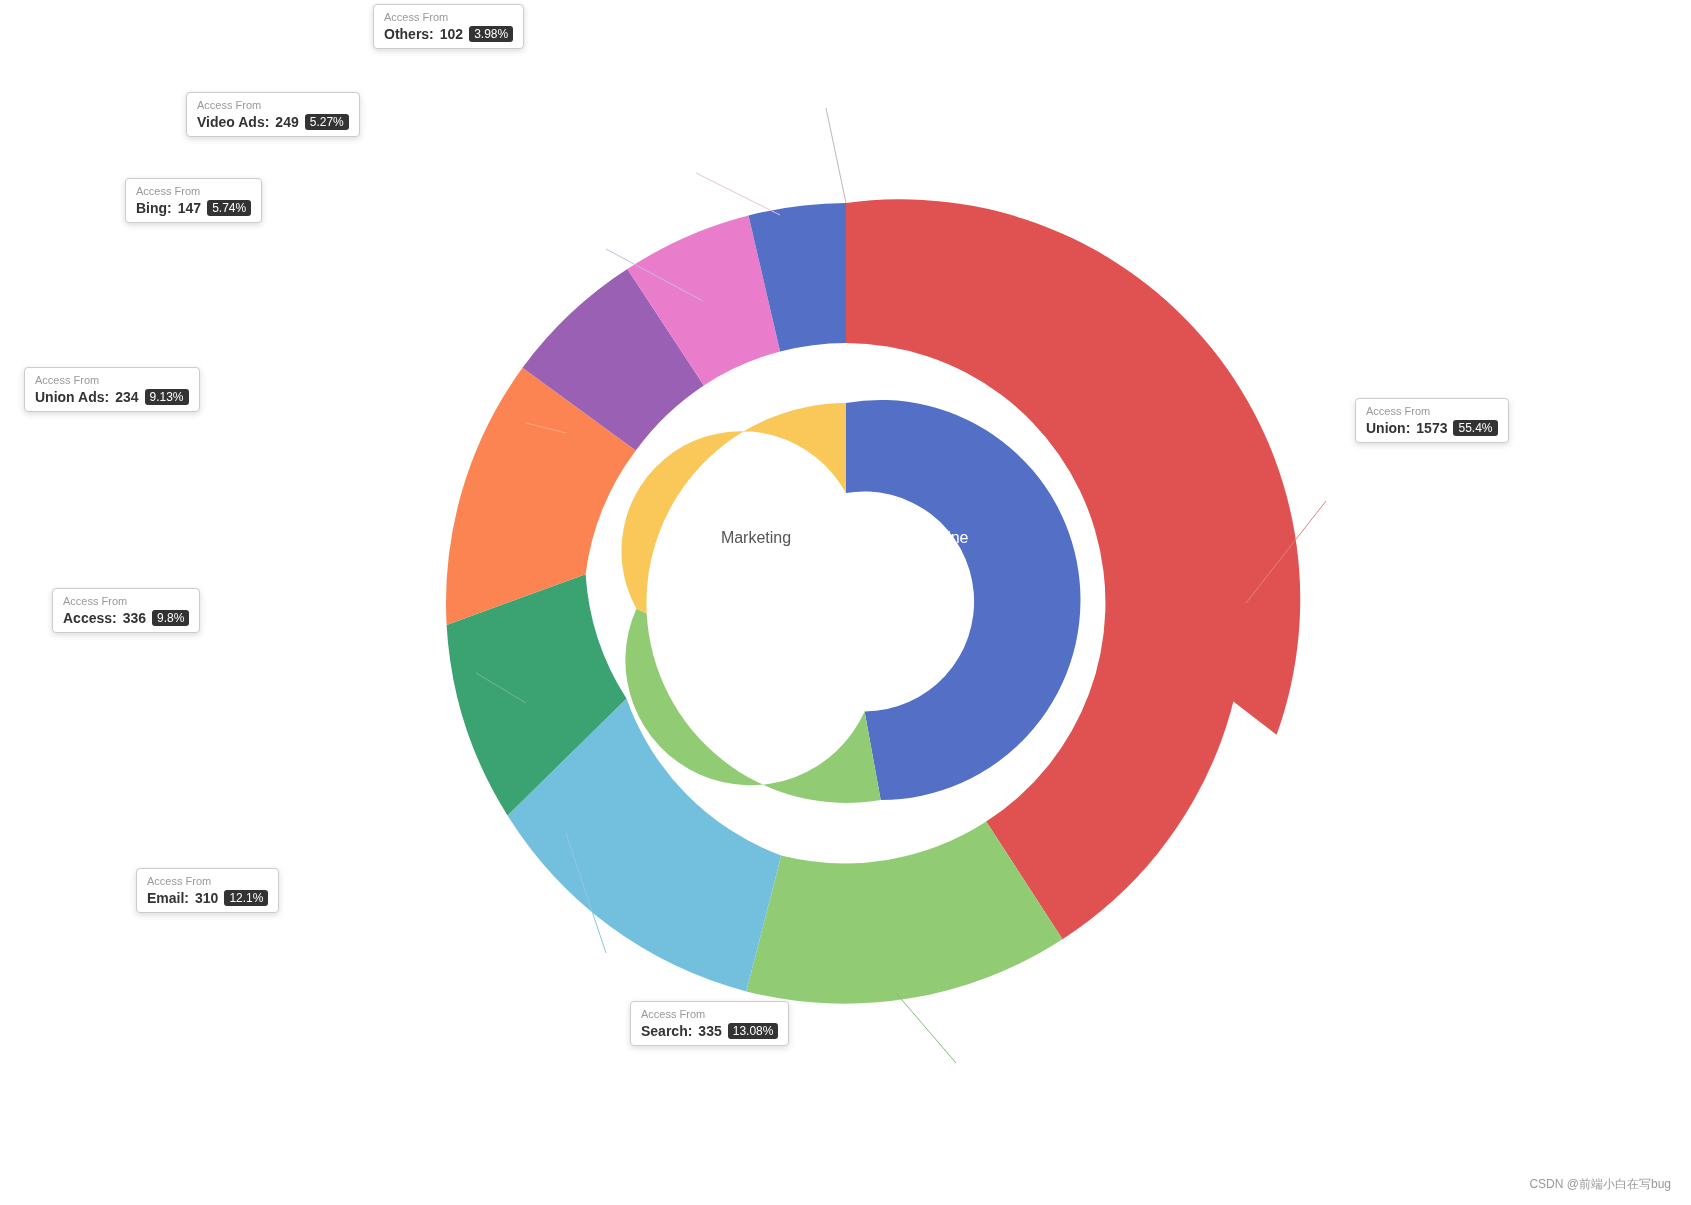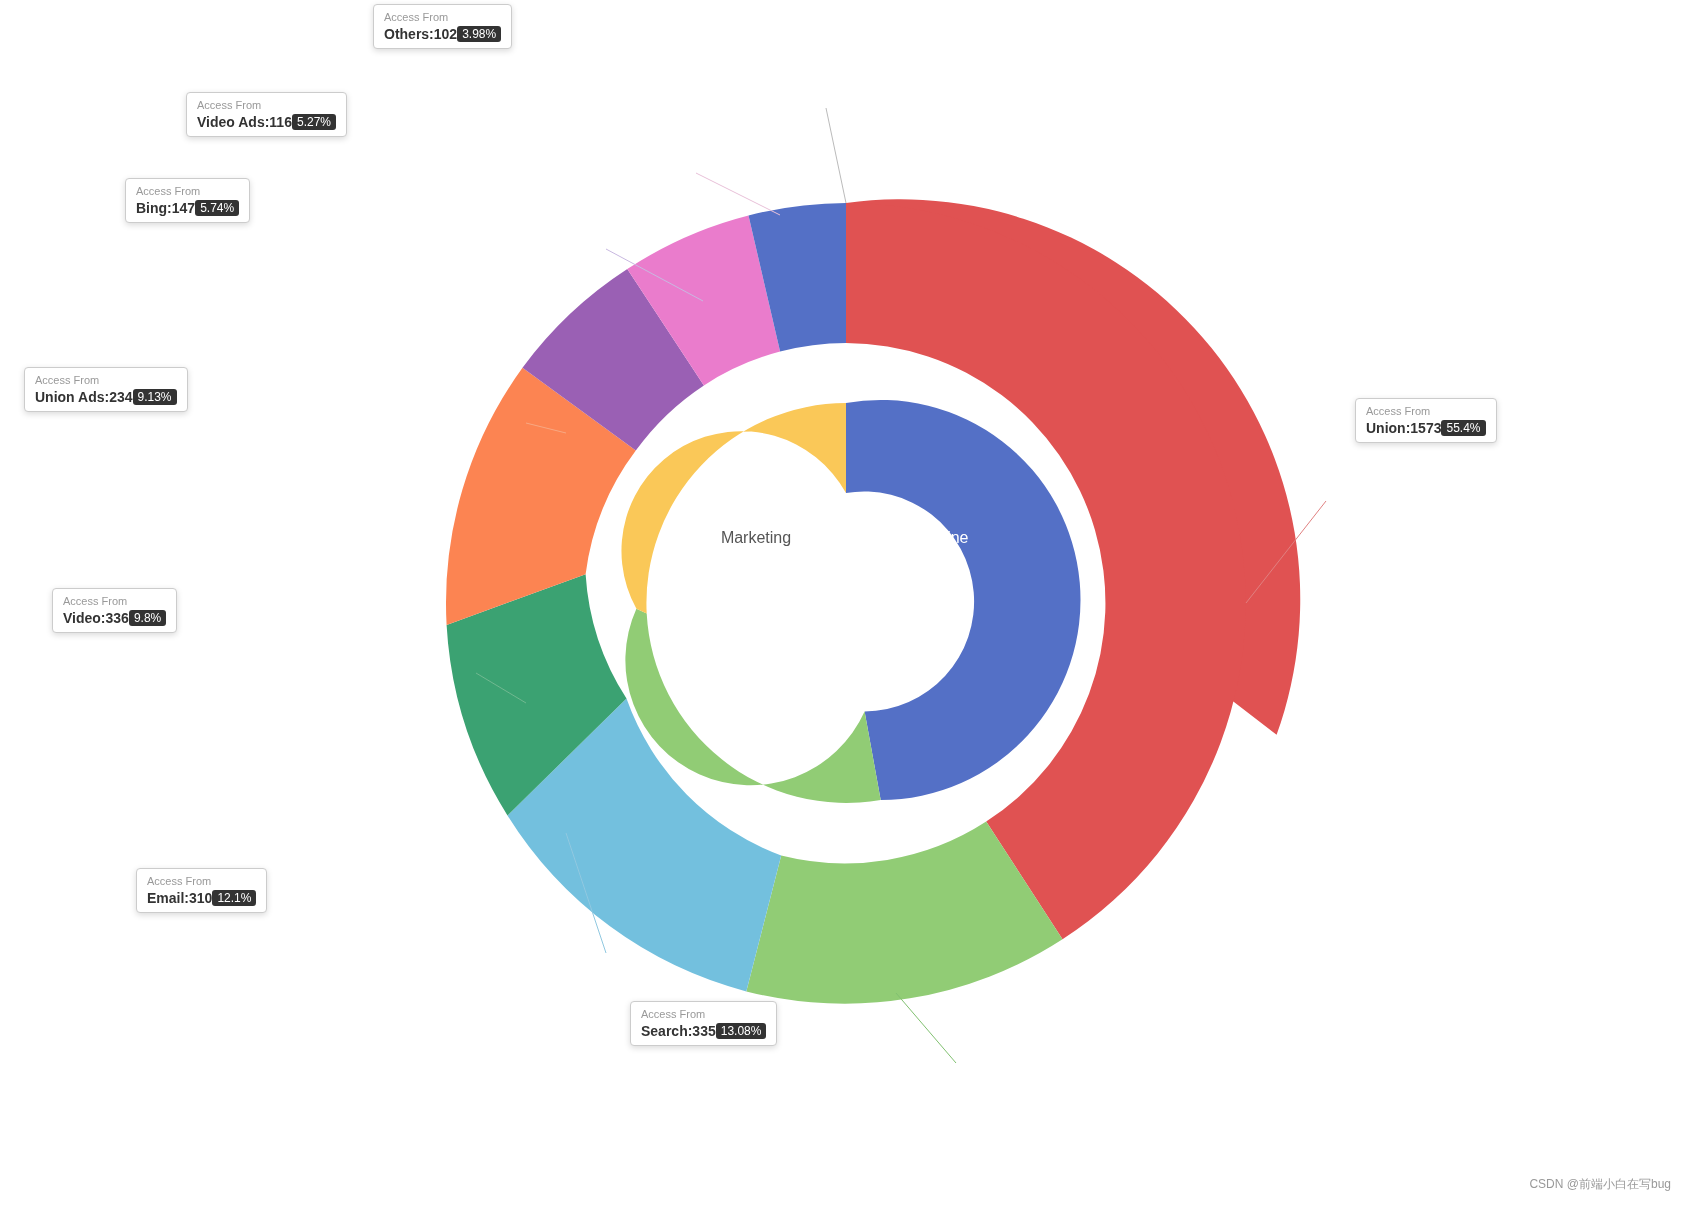--- a/index.html
+++ b/index.html
@@ -34,20 +34,21 @@
       white-space: nowrap;
     }
     .tooltip-box .tooltip-header {
       font-size: 11px;
       color: #999;
       margin-bottom: 3px;
     }
     .tooltip-box .tooltip-content {
       display: flex;
       align-items: center;
+      gap: 6px;
       font-weight: bold;
       font-size: 14px;
     }
     .tooltip-box .badge {
       background: #333;
       color: #fff;
       border-radius: 3px;
       padding: 1px 5px;
       font-size: 12px;
       font-weight: normal;
@@ -190,21 +191,21 @@
       <span>Others:</span>
       <span>102</span>
       <span class="badge">3.98%</span>
     </div>
   </div>
 
   <div class="tooltip-box" style="left:186px; top:92px;">
     <div class="tooltip-header">Access From</div>
     <div class="tooltip-content">
       <span>Video Ads:</span>
-      <span>116</span>
+      <span>249</span>
       <span class="badge">5.27%</span>
     </div>
   </div>
 
   <div class="tooltip-box" style="left:125px; top:178px;">
     <div class="tooltip-header">Access From</div>
     <div class="tooltip-content">
       <span>Bing:</span>
       <span>147</span>
       <span class="badge">5.74%</span>
@@ -225,21 +226,21 @@
     <div class="tooltip-content">
       <span>Union:</span>
       <span>1573</span>
       <span class="badge">55.4%</span>
     </div>
   </div>
 
   <div class="tooltip-box" style="left:52px; top:588px;">
     <div class="tooltip-header">Access From</div>
     <div class="tooltip-content">
-      <span>Video:</span>
+      <span>Access:</span>
       <span>336</span>
       <span class="badge">9.8%</span>
     </div>
   </div>
 
   <div class="tooltip-box" style="left:136px; top:868px;">
     <div class="tooltip-header">Access From</div>
     <div class="tooltip-content">
       <span>Email:</span>
       <span>310</span>

